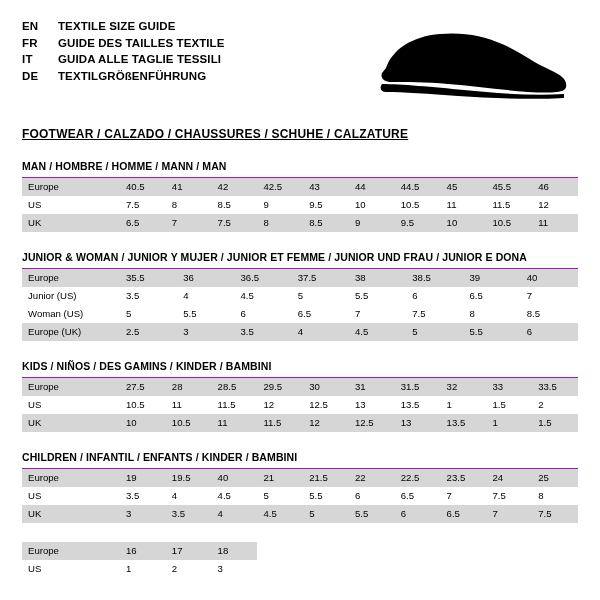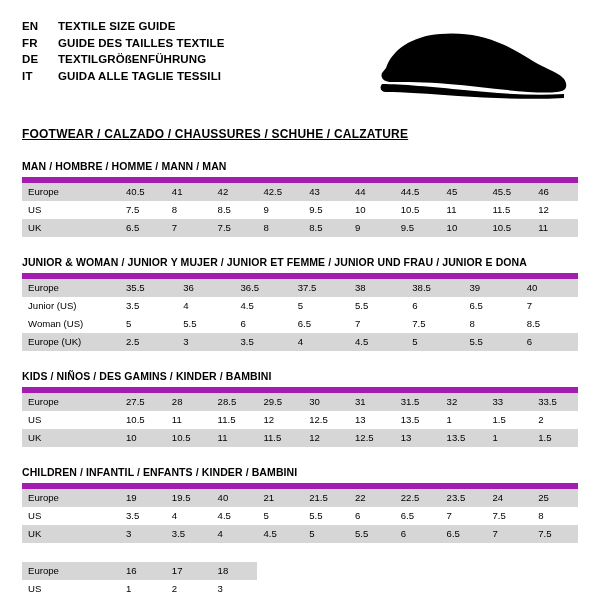--- a/index.html
+++ b/index.html
@@ -69,21 +69,21 @@
 
   
   .section {
     margin-top: 19px;
   }
   .section-title {
     font-size: 10.5px;
     font-weight: bold;
     letter-spacing: 0.1px;
     padding-bottom: 5px;
-    border-bottom: 6px solid #a21caf;
+    border-bottom: 1px solid #a21caf;
     margin-bottom: 0;
   }
   table.size-table {
     border-collapse: collapse;
     width: 100%;
     table-layout: fixed;
   }
   table.size-table td {
     font-size: 9.6px;
     padding: 3px 0 3px 6px;
@@ -114,26 +114,26 @@
     <div class="lang-block">
       <div class="lang-row">
         <span class="lang-code">EN</span>
         <span class="lang-text">TEXTILE SIZE GUIDE</span>
       </div>
       <div class="lang-row">
         <span class="lang-code">FR</span>
         <span class="lang-text">GUIDE DES TAILLES TEXTILE</span>
       </div>
       <div class="lang-row">
+        <span class="lang-code">IT</span>
+        <span class="lang-text">GUIDA ALLE TAGLIE TESSILI</span>
+      </div>
+      <div class="lang-row">
         <span class="lang-code">DE</span>
         <span class="lang-text">TEXTILGRÖßENFÜHRUNG</span>
-      </div>
-      <div class="lang-row">
-        <span class="lang-code">IT</span>
-        <span class="lang-text">GUIDA ALLE TAGLIE TESSILI</span>
       </div>
     </div>
 
     <div class="shoe-wrap">
       <svg width="190" height="70" viewBox="0 0 190 70" xmlns="http://www.w3.org/2000/svg" aria-hidden="true">
         <path fill="#000000" d="M8 38 C14 20 34 6 62 4 C86 2 106 6 124 14 C140 21 152 30 164 36 C174 41 182 44 186 49 C189 53 189 58 186 60 C180 63 168 63 150 62 C124 60 96 56 70 54 C48 52 28 52 14 52 C6 52 2 48 4 43 Z"></path>
         <path fill="#000000" d="M4 54 C22 54 56 57 86 60 C116 63 152 66 186 64 L186 68 C150 70 112 68 80 66 C52 64 24 62 8 62 C3 62 1 58 4 54 Z"></path>
       </svg>
     </div>
   </div>

